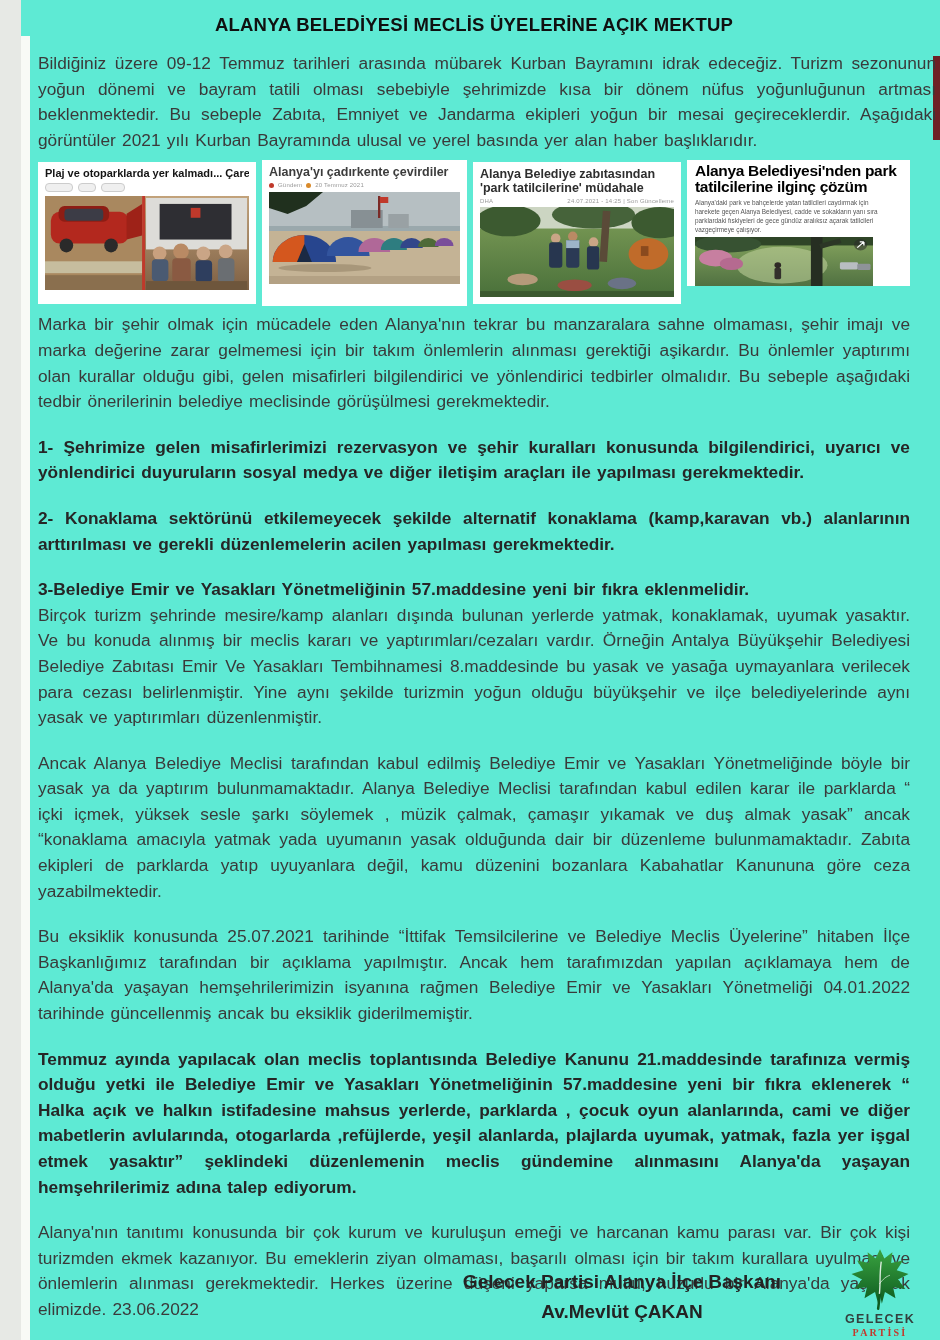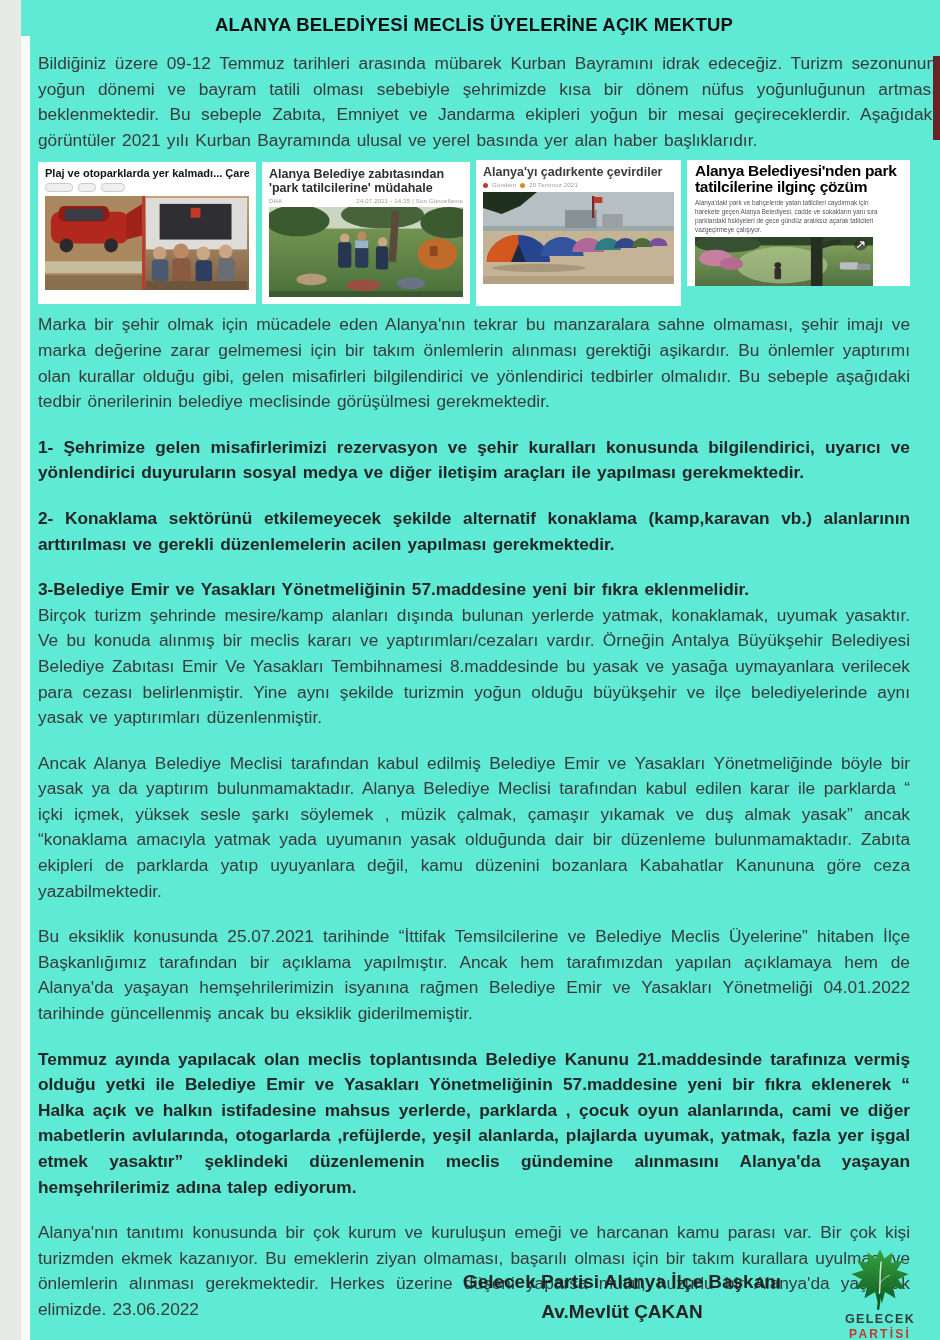--- a/index.html
+++ b/index.html
@@ -38,21 +38,21 @@
   .photo1{height:94px;}
   .photo2{height:90px;}
   .photo3{height:92px;}
   .photo4{height:62px;width:86%;margin-top:3px;}
   
   .signature{position:absolute;left:432px;top:1267px;width:380px;text-align:center;}
   .sig-line{font-size:19px;font-weight:bold;color:#232323;line-height:30px;}
   .logo{position:absolute;right:12px;top:1248px;width:96px;text-align:center;}
   .logo-leaf{width:74px;height:62px;display:block;margin:0 auto;}
   .logo-name{font-size:12.5px;font-weight:bold;color:#34403e;letter-spacing:1.4px;margin-top:2px;}
-  .logo-sub{font-size:12px;font-weight:bold;color:#c23a2e;letter-spacing:2.2px;margin-top:1px;}
+  .logo-sub{font-size:10px;font-weight:bold;color:#c23a2e;letter-spacing:2.2px;margin-top:1px;font-family:Liberation Serif, serif;}
 </style>
 </head>
 <body>
 
 <div class="page">
   <div class="left-col"></div>
   <div class="left-strip"></div>
   <div class="maroon-bar"></div>
 
   <div class="content">
@@ -96,20 +96,51 @@
             <rect x="131" y="63" width="19" height="24" rx="4" fill="#8a5a42"></rect>
           <circle cx="163" cy="58" r="7" fill="#caa586"></circle>
             <rect x="155" y="65" width="17" height="22" rx="4" fill="#2e3e5e"></rect>
           <circle cx="186" cy="56" r="7" fill="#caa586"></circle>
             <rect x="178" y="63" width="17" height="24" rx="4" fill="#6a6e72"></rect>
           <rect x="104" y="86" width="104" height="9" fill="#6e563c"></rect>
           <rect x="100" y="0" width="3" height="95" fill="#c0392b"></rect>
         </svg>
       </div>
 
+      <div class="news-card card3">
+        <div class="hl3">Alanya'yı çadırkente çevirdiler</div>
+        <div class="meta3">
+          <span class="dot" style="background:#c0392b"></span>
+          <span class="meta-txt">Gündem</span>
+          <span class="dot" style="background:#d98a2b"></span>
+          <span class="meta-txt">20 Temmuz 2021</span>
+        </div>
+        <svg class="photo photo3" viewBox="0 0 205 92" preserveAspectRatio="none">
+          <rect width="205" height="92" fill="#c4b395"></rect>
+          <rect x="0" y="0" width="205" height="36" fill="#b6bfc2"></rect>
+          <rect x="0" y="34" width="205" height="5" fill="#9aa8ac"></rect>
+          <rect x="88" y="18" width="34" height="18" fill="#879094"></rect>
+          <rect x="128" y="22" width="22" height="14" fill="#99a1a4"></rect>
+          <rect x="117" y="4" width="2.5" height="22" fill="#7a2a26"></rect>
+          <rect x="119" y="5" width="9" height="6" fill="#c0392b"></rect>
+          <path d="M0,0 L58,0 L40,14 L20,22 L0,16 Z" fill="#20301e"></path>
+          <path d="M4,70 A34 27 0 0 1 72,70 Z" fill="#27458e"></path>
+          <path d="M4,70 A34 27 0 0 1 38,43 L38,70 Z" fill="#d4571e"></path>
+          <polygon points="30,70 38,52 46,70" fill="#1b2a44"></polygon>
+          <path d="M62,64 A23 19 0 0 1 108,64 Z" fill="#32549e"></path>
+          <path d="M96,60 A17 14 0 0 1 130,60 Z" fill="#b06898"></path>
+          <path d="M120,58 A14 12 0 0 1 148,58 Z" fill="#2e7d80"></path>
+          <path d="M141,56 A12 10 0 0 1 165,56 Z" fill="#32468a"></path>
+          <path d="M160,55 A11 9 0 0 1 182,55 Z" fill="#4e6a38"></path>
+          <path d="M178,54 A10 8 0 0 1 198,54 Z" fill="#7a4e9a"></path>
+          <ellipse cx="60" cy="76" rx="50" ry="4" fill="#a8977a"></ellipse>
+          <rect x="0" y="84" width="205" height="8" fill="#b3a184"></rect>
+        </svg>
+      </div>
+
       <div class="news-card card2">
         <div class="hl2">Alanya Belediye zabıtasından 'park tatilcilerine' müdahale</div>
         <div class="meta-row">
           <span class="meta-txt">DHA</span>
           <span class="meta-txt">24.07.2021 - 14:25 | Son Güncelleme</span>
         </div>
         <svg class="photo photo2" viewBox="0 0 205 92" preserveAspectRatio="none">
           <defs>
             <linearGradient id="g2" x1="0" y1="0" x2="0" y2="1">
               <stop offset="0" stop-color="#7f9e58"></stop>
@@ -131,51 +162,20 @@
           <rect x="91" y="34" width="14" height="8" fill="#9db4c8"></rect>
           <circle cx="120" cy="36" r="5" fill="#caa586"></circle>
             <rect x="113" y="40" width="13" height="24" rx="3" fill="#27364f"></rect>
           <ellipse cx="45" cy="74" rx="16" ry="6" fill="#b59a7a"></ellipse>
           <ellipse cx="100" cy="80" rx="18" ry="6" fill="#9a4e42"></ellipse>
           <ellipse cx="150" cy="78" rx="15" ry="6" fill="#6a7286"></ellipse>
           <rect x="0" y="86" width="205" height="6" fill="#3c5a30"></rect>
         </svg>
       </div>
 
-      <div class="news-card card3">
-        <div class="hl3">Alanya'yı çadırkente çevirdiler</div>
-        <div class="meta3">
-          <span class="dot" style="background:#c0392b"></span>
-          <span class="meta-txt">Gündem</span>
-          <span class="dot" style="background:#d98a2b"></span>
-          <span class="meta-txt">20 Temmuz 2021</span>
-        </div>
-        <svg class="photo photo3" viewBox="0 0 205 92" preserveAspectRatio="none">
-          <rect width="205" height="92" fill="#c4b395"></rect>
-          <rect x="0" y="0" width="205" height="36" fill="#b6bfc2"></rect>
-          <rect x="0" y="34" width="205" height="5" fill="#9aa8ac"></rect>
-          <rect x="88" y="18" width="34" height="18" fill="#879094"></rect>
-          <rect x="128" y="22" width="22" height="14" fill="#99a1a4"></rect>
-          <rect x="117" y="4" width="2.5" height="22" fill="#7a2a26"></rect>
-          <rect x="119" y="5" width="9" height="6" fill="#c0392b"></rect>
-          <path d="M0,0 L58,0 L40,14 L20,22 L0,16 Z" fill="#20301e"></path>
-          <path d="M4,70 A34 27 0 0 1 72,70 Z" fill="#27458e"></path>
-          <path d="M4,70 A34 27 0 0 1 38,43 L38,70 Z" fill="#d4571e"></path>
-          <polygon points="30,70 38,52 46,70" fill="#1b2a44"></polygon>
-          <path d="M62,64 A23 19 0 0 1 108,64 Z" fill="#32549e"></path>
-          <path d="M96,60 A17 14 0 0 1 130,60 Z" fill="#b06898"></path>
-          <path d="M120,58 A14 12 0 0 1 148,58 Z" fill="#2e7d80"></path>
-          <path d="M141,56 A12 10 0 0 1 165,56 Z" fill="#32468a"></path>
-          <path d="M160,55 A11 9 0 0 1 182,55 Z" fill="#4e6a38"></path>
-          <path d="M178,54 A10 8 0 0 1 198,54 Z" fill="#7a4e9a"></path>
-          <ellipse cx="60" cy="76" rx="50" ry="4" fill="#a8977a"></ellipse>
-          <rect x="0" y="84" width="205" height="8" fill="#b3a184"></rect>
-        </svg>
-      </div>
-
       <div class="news-card card4">
         <div class="hl4">Alanya Belediyesi'nden park tatilcilerine ilginç çözüm</div>
         <div class="body4">Alanya'daki park ve bahçelerde yatan tatilcileri caydırmak için harekete geçen Alanya Belediyesi, cadde ve sokakların yanı sıra parklardaki fıskiyeleri de gece gündüz aralıksız açarak tatilcileri vazgeçirmeye çalışıyor.</div>
         <svg class="photo photo4" viewBox="0 0 215 88" preserveAspectRatio="none">
           <defs>
             <linearGradient id="g4" x1="0" y1="0" x2="0" y2="1">
               <stop offset="0" stop-color="#86a55e"></stop>
                 <stop offset="1" stop-color="#42633a"></stop>
             </linearGradient>
           </defs>

